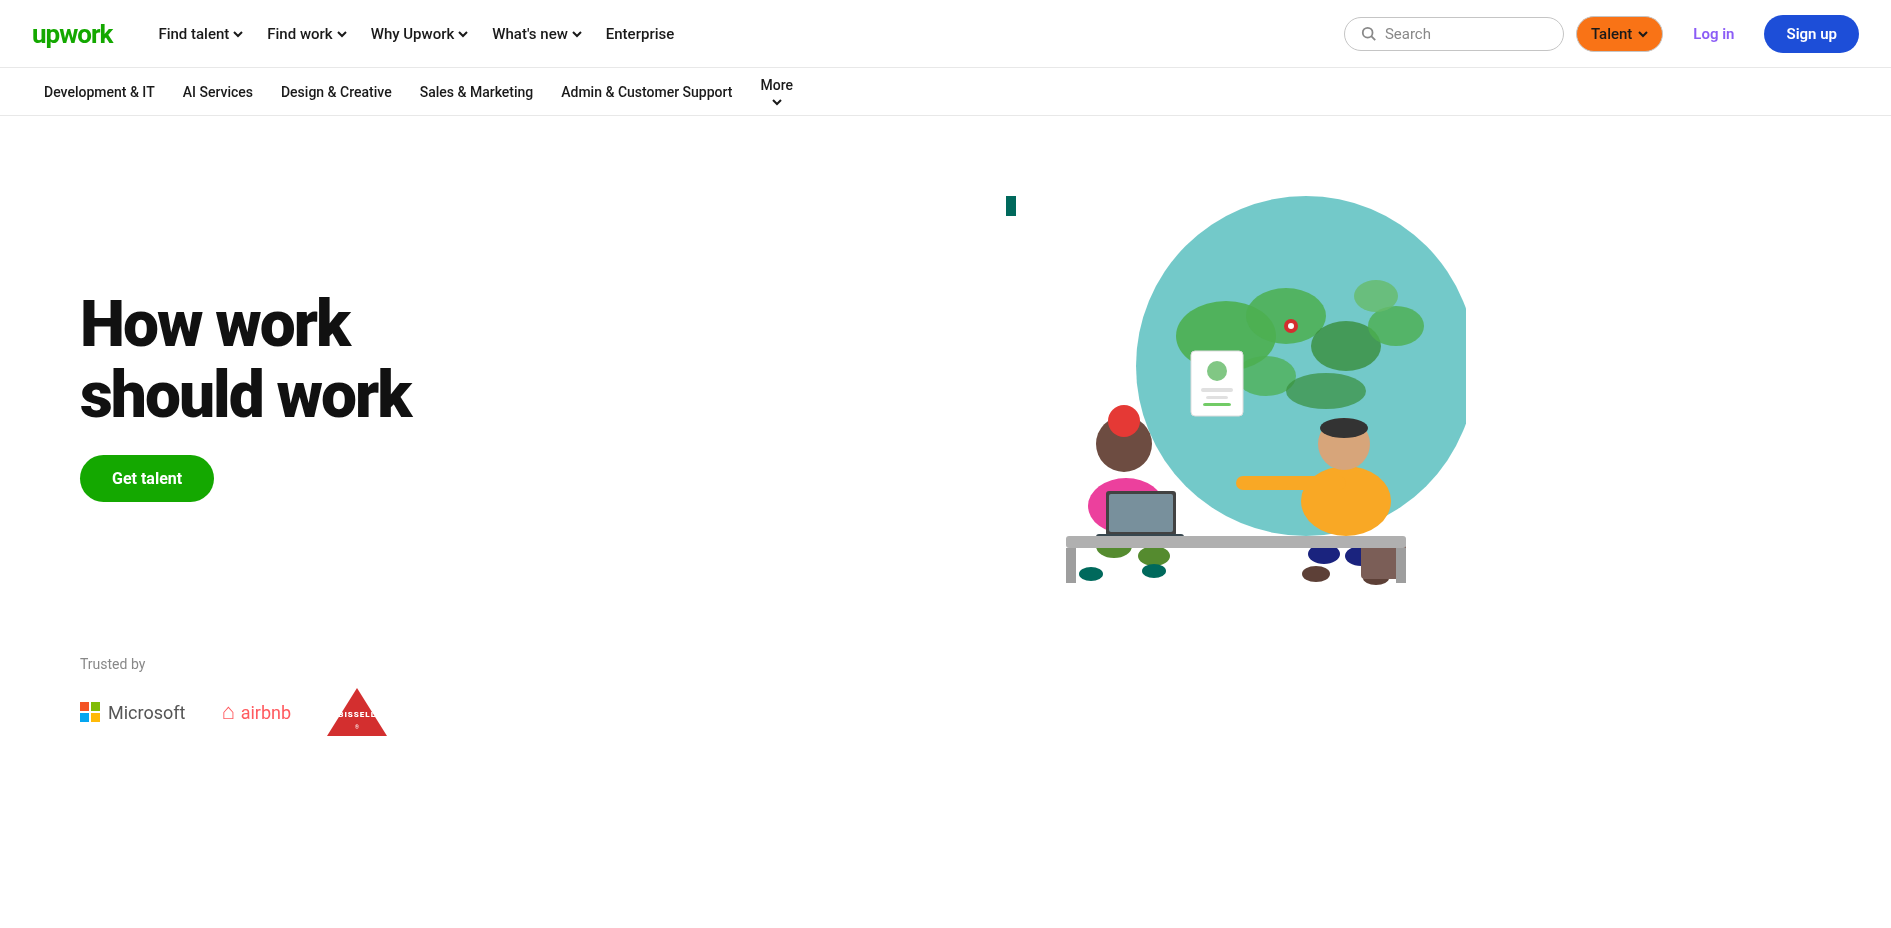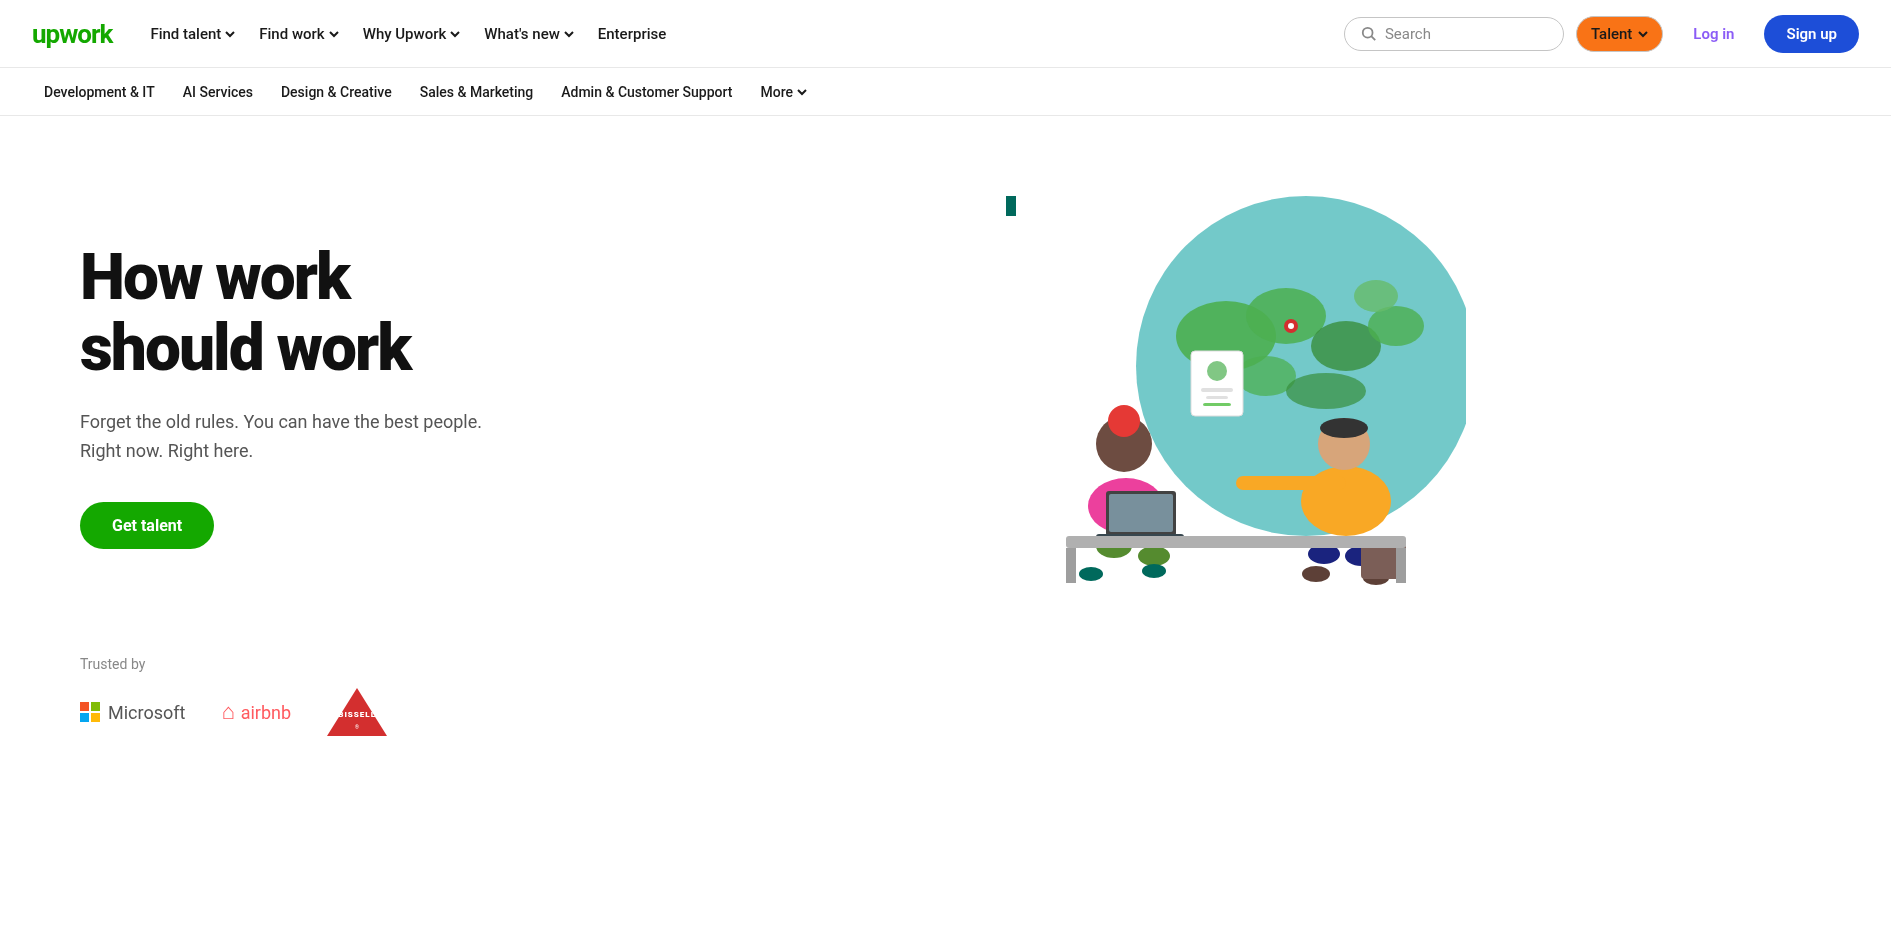--- a/index.html
+++ b/index.html
@@ -5,21 +5,21 @@
     * { margin: 0; padding: 0; box-sizing: border-box; }
     body { font-family: -apple-system, BlinkMacSystemFont, 'Segoe UI', Roboto, sans-serif; background: #fff; color: #1a1a1a; }
 
     
     .navbar {
       display: flex;
       align-items: center;
       padding: 0 32px;
       height: 68px;
       border-bottom: 1px solid #e8e8e8;
-      gap: 4px;
+      gap: 12px;
     }
     .logo {
       display: flex;
       align-items: center;
       margin-right: 24px;
       text-decoration: none;
     }
     .logo-text {
       font-size: 26px;
       font-weight: 700;
@@ -127,20 +127,21 @@
     .subnav-more {
       display: flex;
       align-items: center;
       gap: 4px;
       padding: 8px 12px;
       font-size: 14px;
       font-weight: 500;
       color: #1a1a1a;
       cursor: pointer;
       border-radius: 4px;
+      flex-direction: column;
     }
 
     
     .hero {
       display: flex;
       align-items: center;
       padding: 60px 80px 40px 80px;
       min-height: 540px;
       position: relative;
       overflow: hidden;
@@ -319,24 +320,20 @@
       </svg>
   </div>
 </nav>
 
 <section class="hero">
   <div class="hero-content">
     <h1 class="hero-title">
       <span>How work</span><br>
       <span>should work</span>
     </h1>
-    <p class="hero-subtitle">
-      <span>Forget the old rules. You can have the best people.</span><br>
-      <span>Right now. Right here.</span>
-    </p>
     <a class="btn-get-started" href="#">Get talent</a>
   </div>
 
   <div class="hero-illustration">
     <svg width="460" height="400" viewBox="0 0 460 400" xmlns="http://www.w3.org/2000/svg">
 
       <circle cx="300" cy="170" r="170" fill="#5bbfbf" opacity="0.85"></circle>
 
       <ellipse cx="220" cy="140" rx="50" ry="35" fill="#4caf50" opacity="0.9"></ellipse>
       <ellipse cx="280" cy="120" rx="40" ry="28" fill="#4caf50" opacity="0.85"></ellipse>

